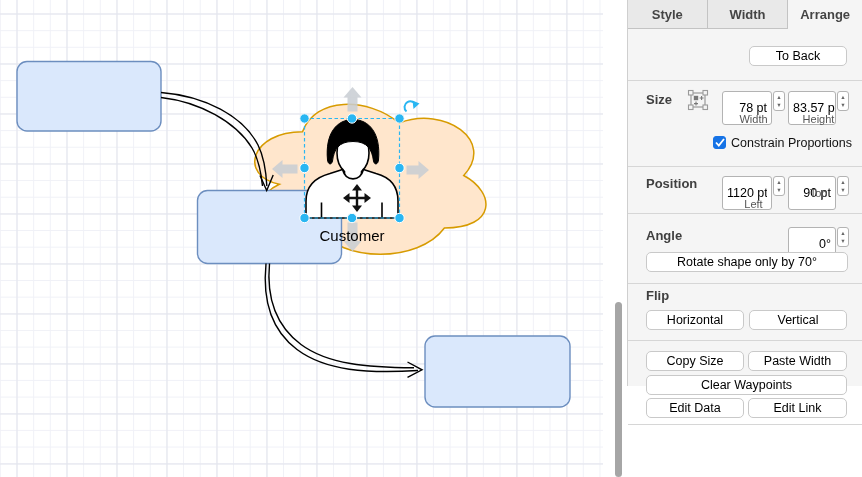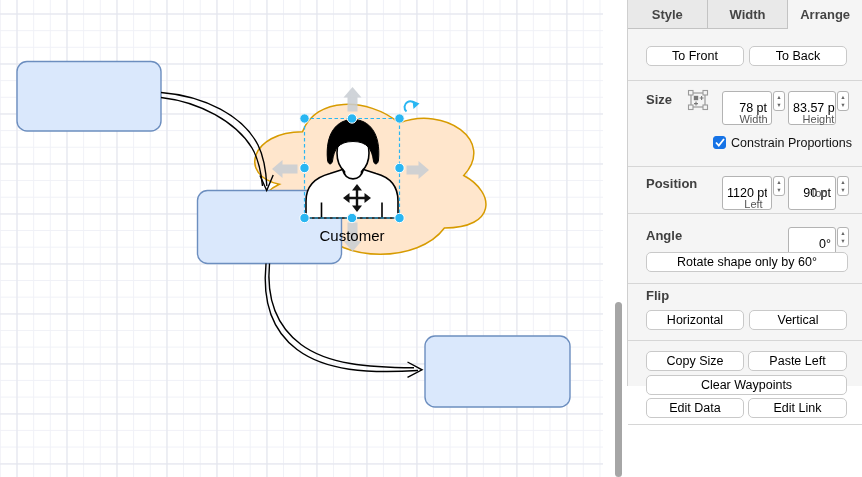--- a/index.html
+++ b/index.html
@@ -132,21 +132,20 @@
   </div>
 
   <div class="panel">
 
     <div class="tabs">
       <div class="tab t0">Style</div>
       <div class="tab t1">Width</div>
       <div class="tab t2 active">Arrange</div>
     </div>
 
-    <div class="btn" style="left:18px;top:46px;width:98px">To Front</div>
     <div class="btn" style="left:121px;top:46px;width:98px">To Back</div>
 
     <div class="divider" style="top:80px"></div>
 
     <div class="sec-label" style="left:18px;top:92px">Size</div>
     <div class="icon-box">
       <svg width="22" height="22" viewBox="0 0 22 22">
         <rect x="4" y="4" width="14" height="14" fill="none" stroke="#9a9a9a" stroke-width="1.2"></rect>
         <g fill="#f5f5f5" stroke="#9a9a9a" stroke-width="1.1">
           <rect x="1.5" y="1.5" width="4.5" height="4.5"></rect>
@@ -194,31 +193,31 @@
     <div class="sub-label" style="left:160px;top:187px;width:61px">Top</div>
 
     <div class="divider" style="top:213px"></div>
 
     <div class="sec-label" style="left:18px;top:228px">Angle</div>
     <input class="field" style="left: 160px; top: 227px; width: 48px;" value="0°">
     <div class="stepper" style="left:209px;top:227px">
       <span>▲</span>
       <span>▼</span>
     </div>
-    <div class="btn" style="left:18px;top:252px;width:202px">Rotate shape only by 60°</div>
+    <div class="btn" style="left:18px;top:252px;width:202px">Rotate shape only by 70°</div>
 
     <div class="divider" style="top:283px"></div>
 
     <div class="sec-label" style="left:18px;top:288px">Flip</div>
     <div class="btn" style="left:18px;top:310px;width:98px">Horizontal</div>
     <div class="btn" style="left:121px;top:310px;width:98px">Vertical</div>
 
     <div class="divider" style="top:340px"></div>
 
     <div class="btn" style="left:18px;top:351px;width:98px">Copy Size</div>
-    <div class="btn" style="left:120px;top:351px;width:99px">Paste Left</div>
+    <div class="btn" style="left:120px;top:351px;width:99px">Paste Width</div>
     <div class="btn" style="left:18px;top:375px;width:201px">Clear Waypoints</div>
     <div class="btn" style="left:18px;top:398px;width:98px">Edit Data</div>
     <div class="btn" style="left:120px;top:398px;width:99px">Edit Link</div>
 
     <div class="divider" style="top:424px"></div>
   </div>
 </div>
 
 </body></html>

